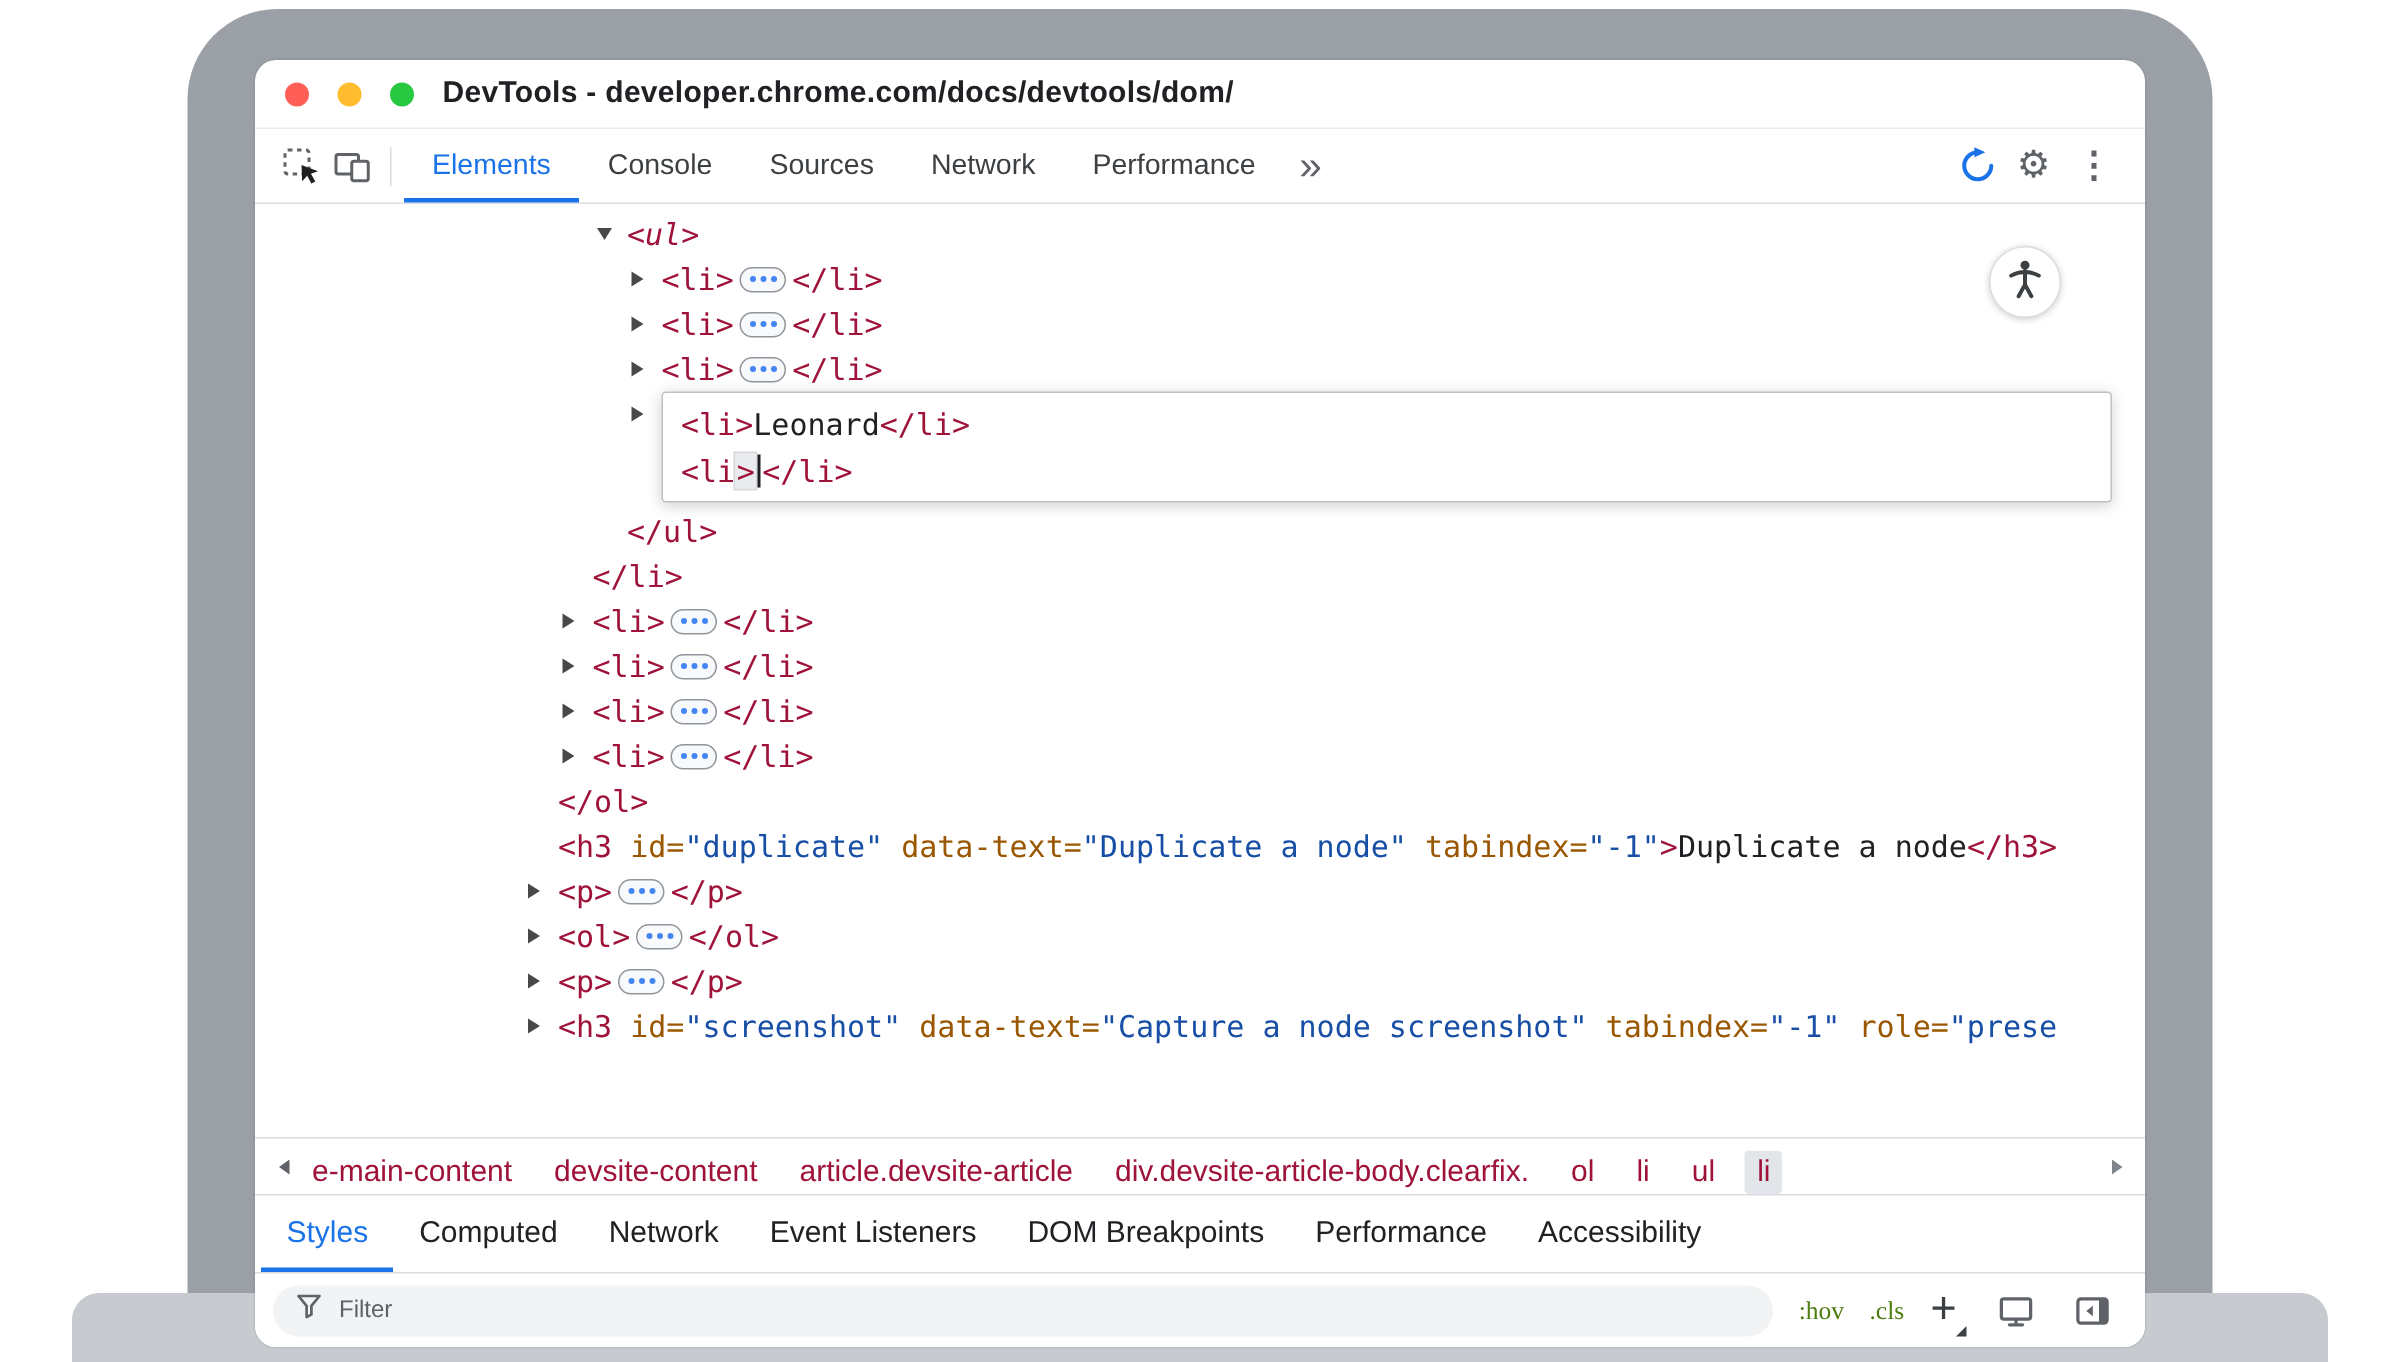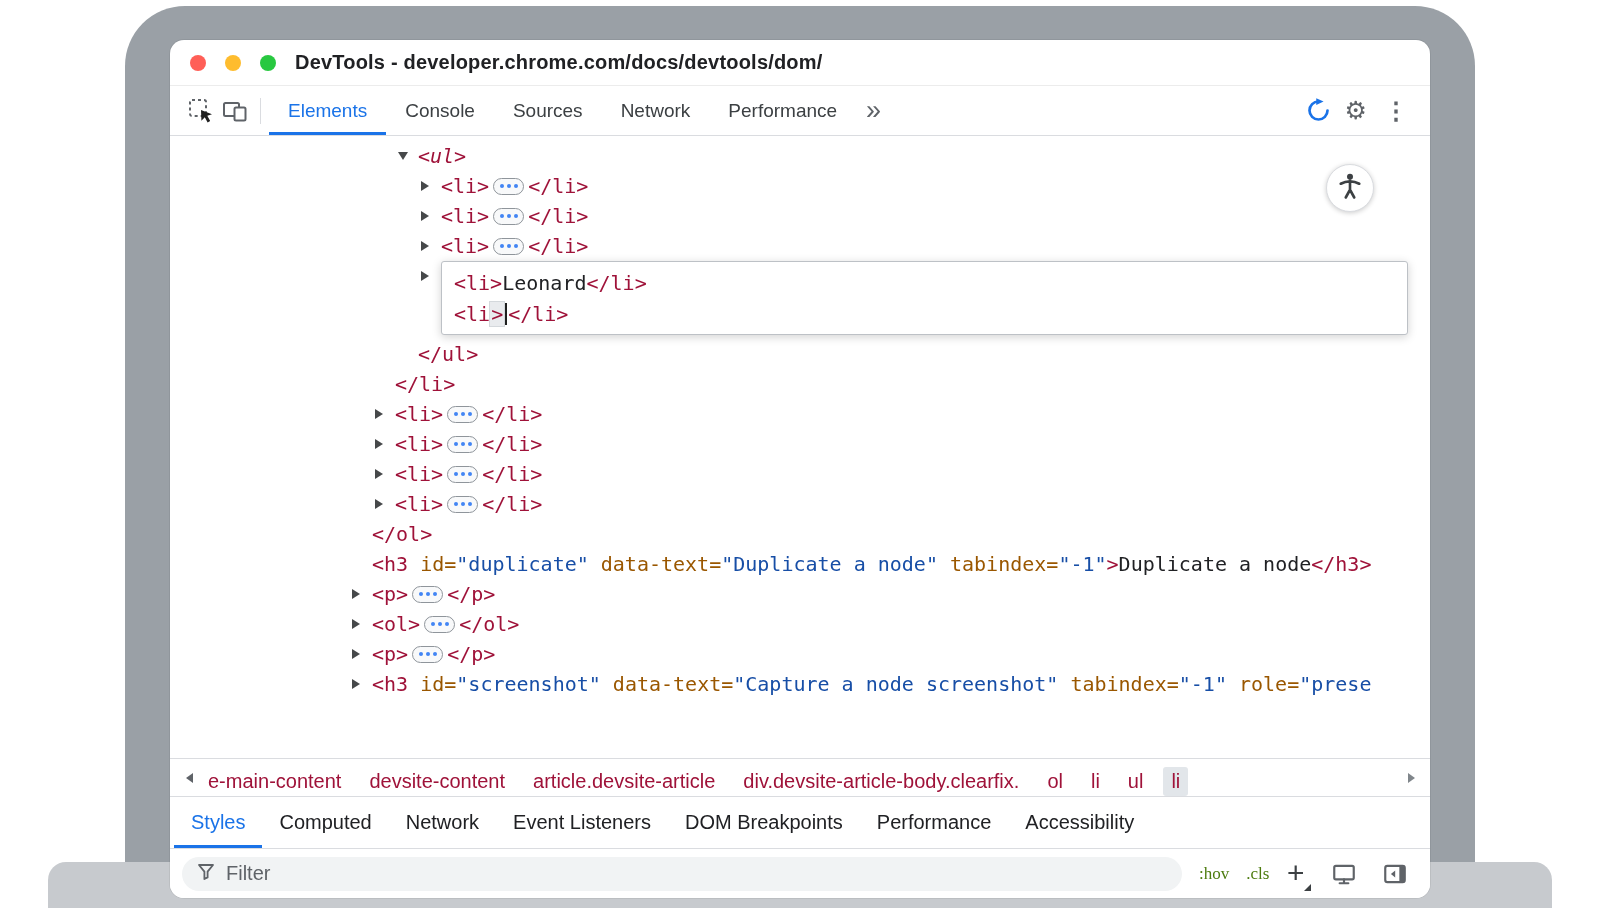--- a/index.html
+++ b/index.html
@@ -60,21 +60,21 @@
   .crumb-arrow.right::before{content:"";border-left:7px solid #80868b;border-top:5px solid transparent;border-bottom:5px solid transparent;}
 
   
   .btabs{flex:0 0 52px;border-top:1px solid var(--border);display:flex;align-items:stretch;padding:0 4px;background:#fff;}
   .btab{display:flex;align-items:center;padding:0 17px;font-size:20px;color:#202124;}
   .btab.active{color:var(--accent);box-shadow:inset 0 -3px 0 var(--accent);}
 
   
   .filterrow{flex:0 0 50px;border-top:1px solid var(--border);display:flex;align-items:center;padding:0 18px 0 12px;gap:17px;background:#fff;}
   .filterpill{flex:1 1 auto;height:34px;border-radius:17px;background:var(--filterbg);display:flex;align-items:center;padding:0 14px;gap:10px;}
-  .filterpill input{border:none;outline:none;background:transparent;font-size:20px;color:#15803d;width:100%;font-family:"Liberation Sans",sans-serif;}
+  .filterpill input{border:none;outline:none;background:transparent;font-size:16px;color:#15803d;width:100%;font-family:"Liberation Sans",sans-serif;}
   .filterpill input::placeholder{color:#5f6368;opacity:1;}
   .tbtn{font-size:17px;color:#4d7c0f;white-space:nowrap;font-family:Liberation Serif, serif;}
   .plusbtn{position:relative;font-size:30px;color:#3c4043;line-height:1;padding:0 6px 2px 0;}
   .plusbtn .corner{position:absolute;right:-1px;bottom:-1px;width:0;height:0;border-left:7px solid transparent;border-bottom:7px solid #3c4043;}
 </style>
 </head>
 <body>
 
 <div class="stage">
   <div class="bezel"></div>

